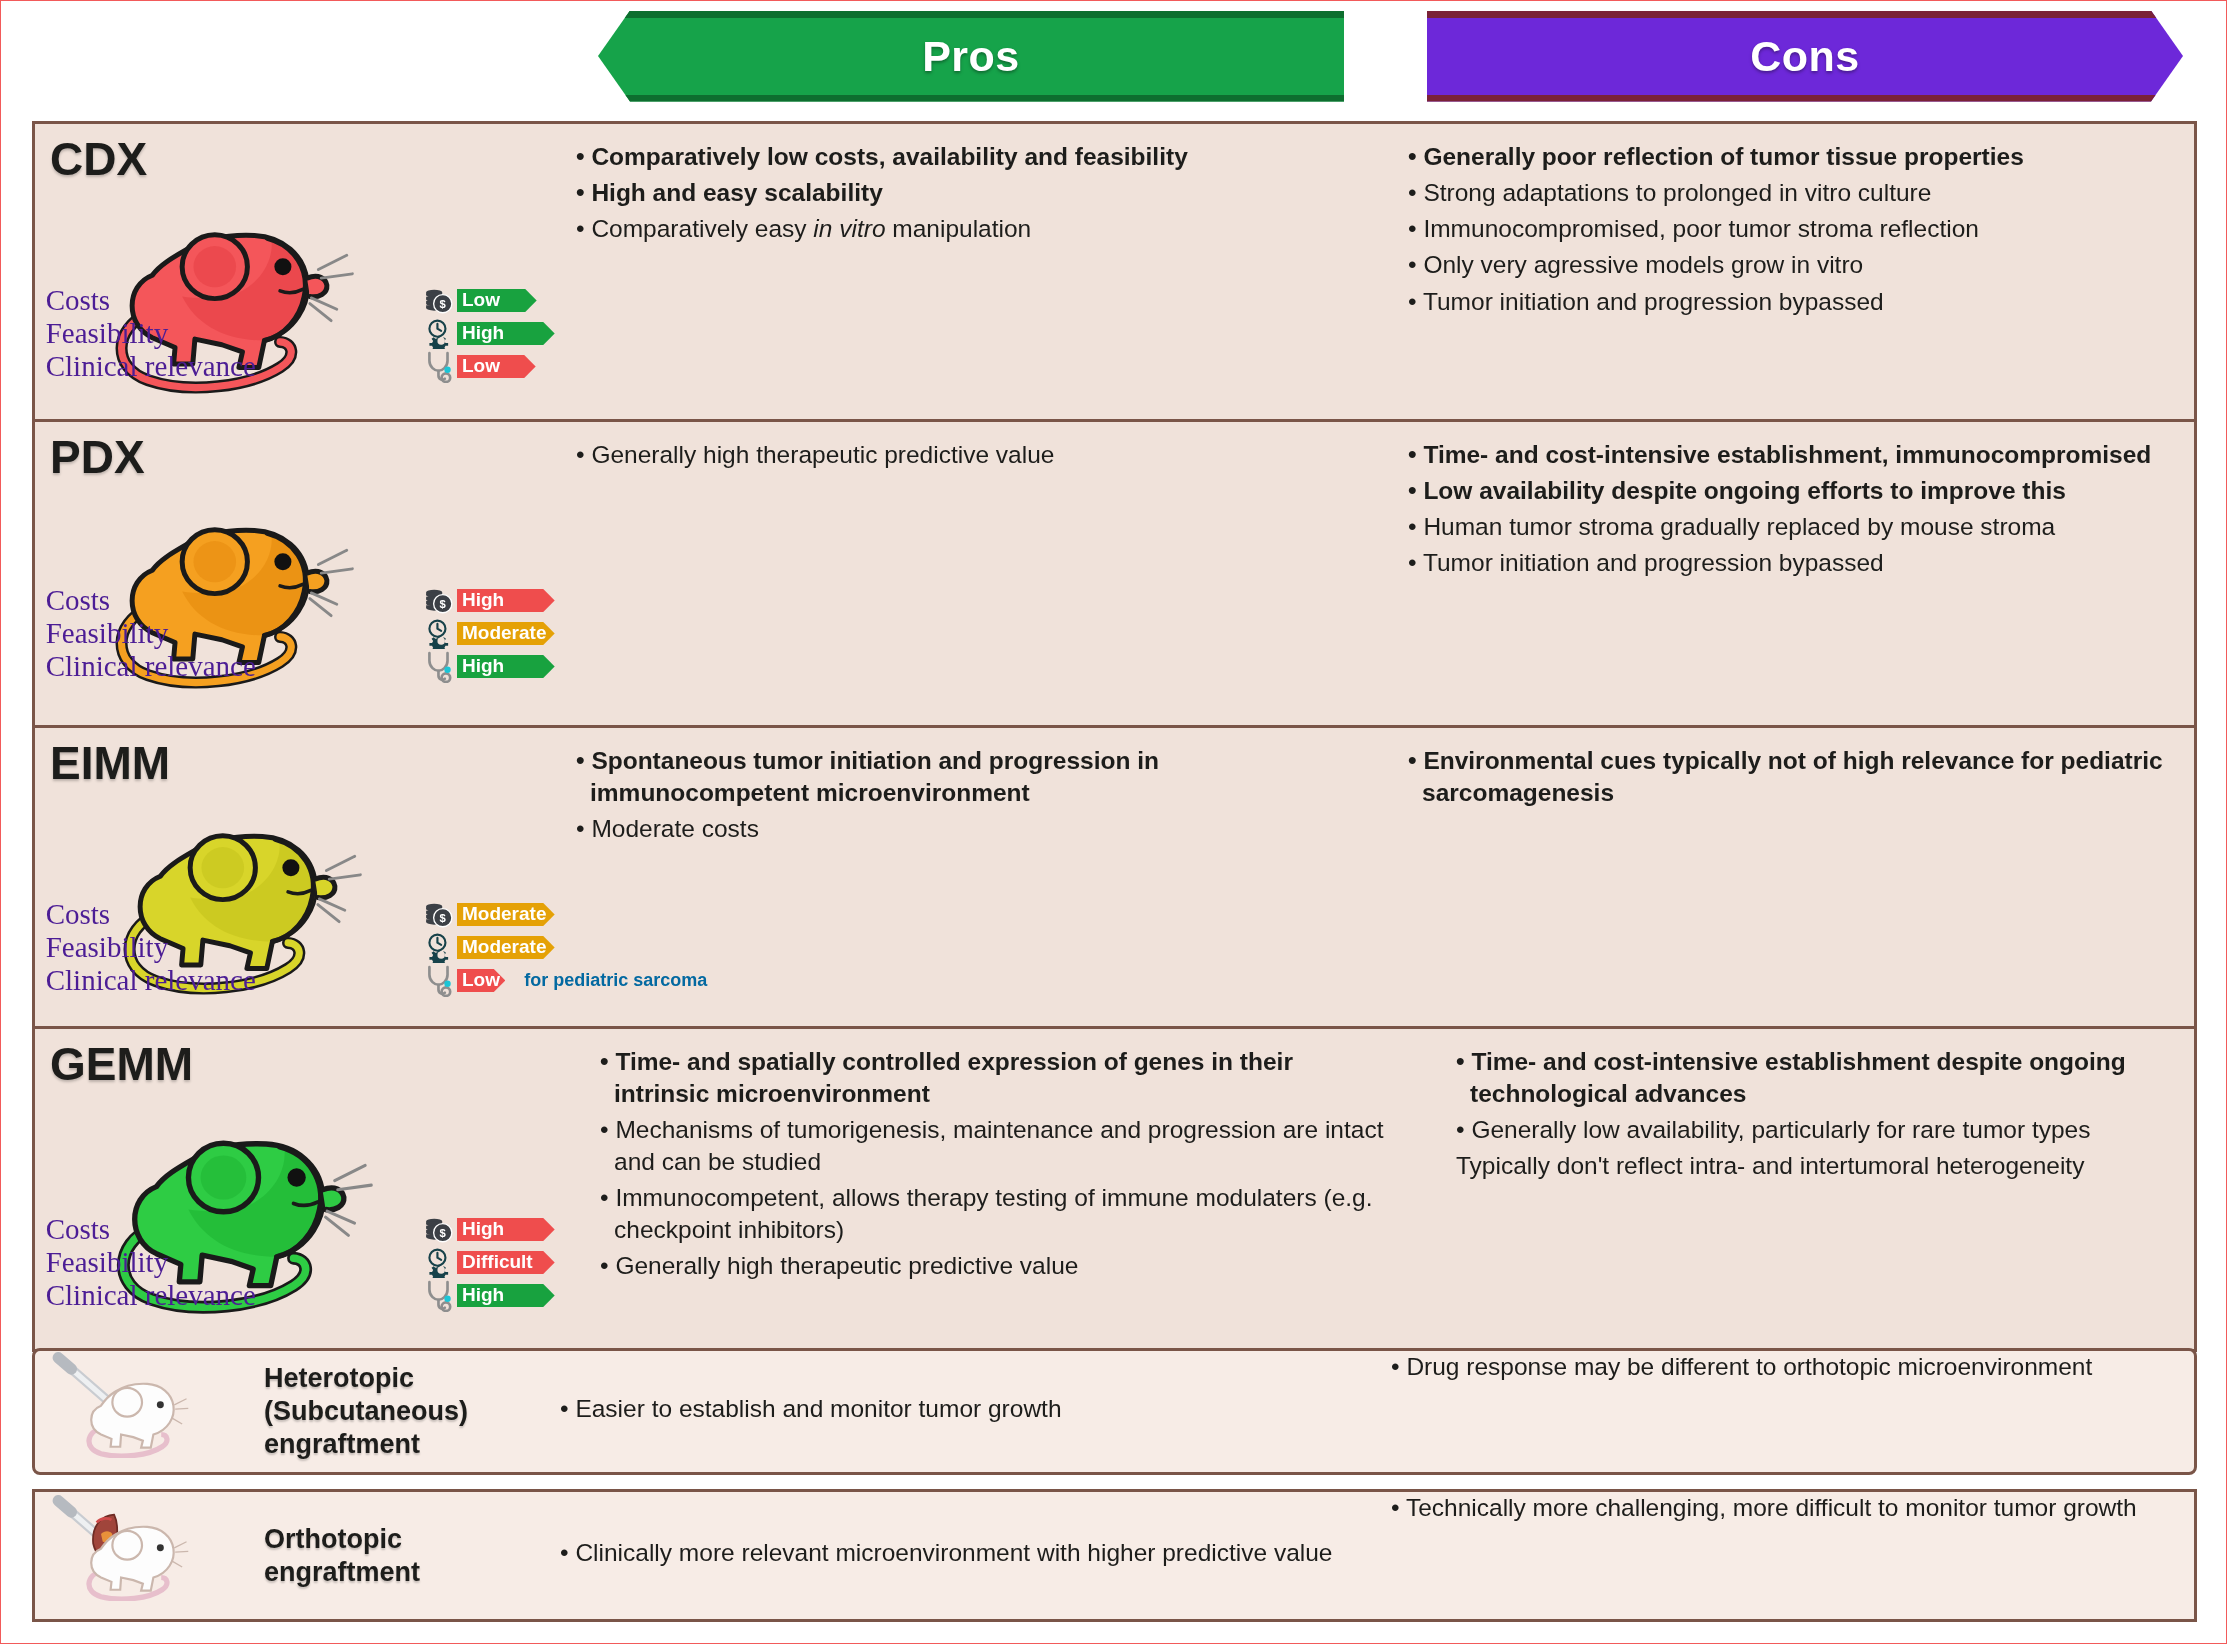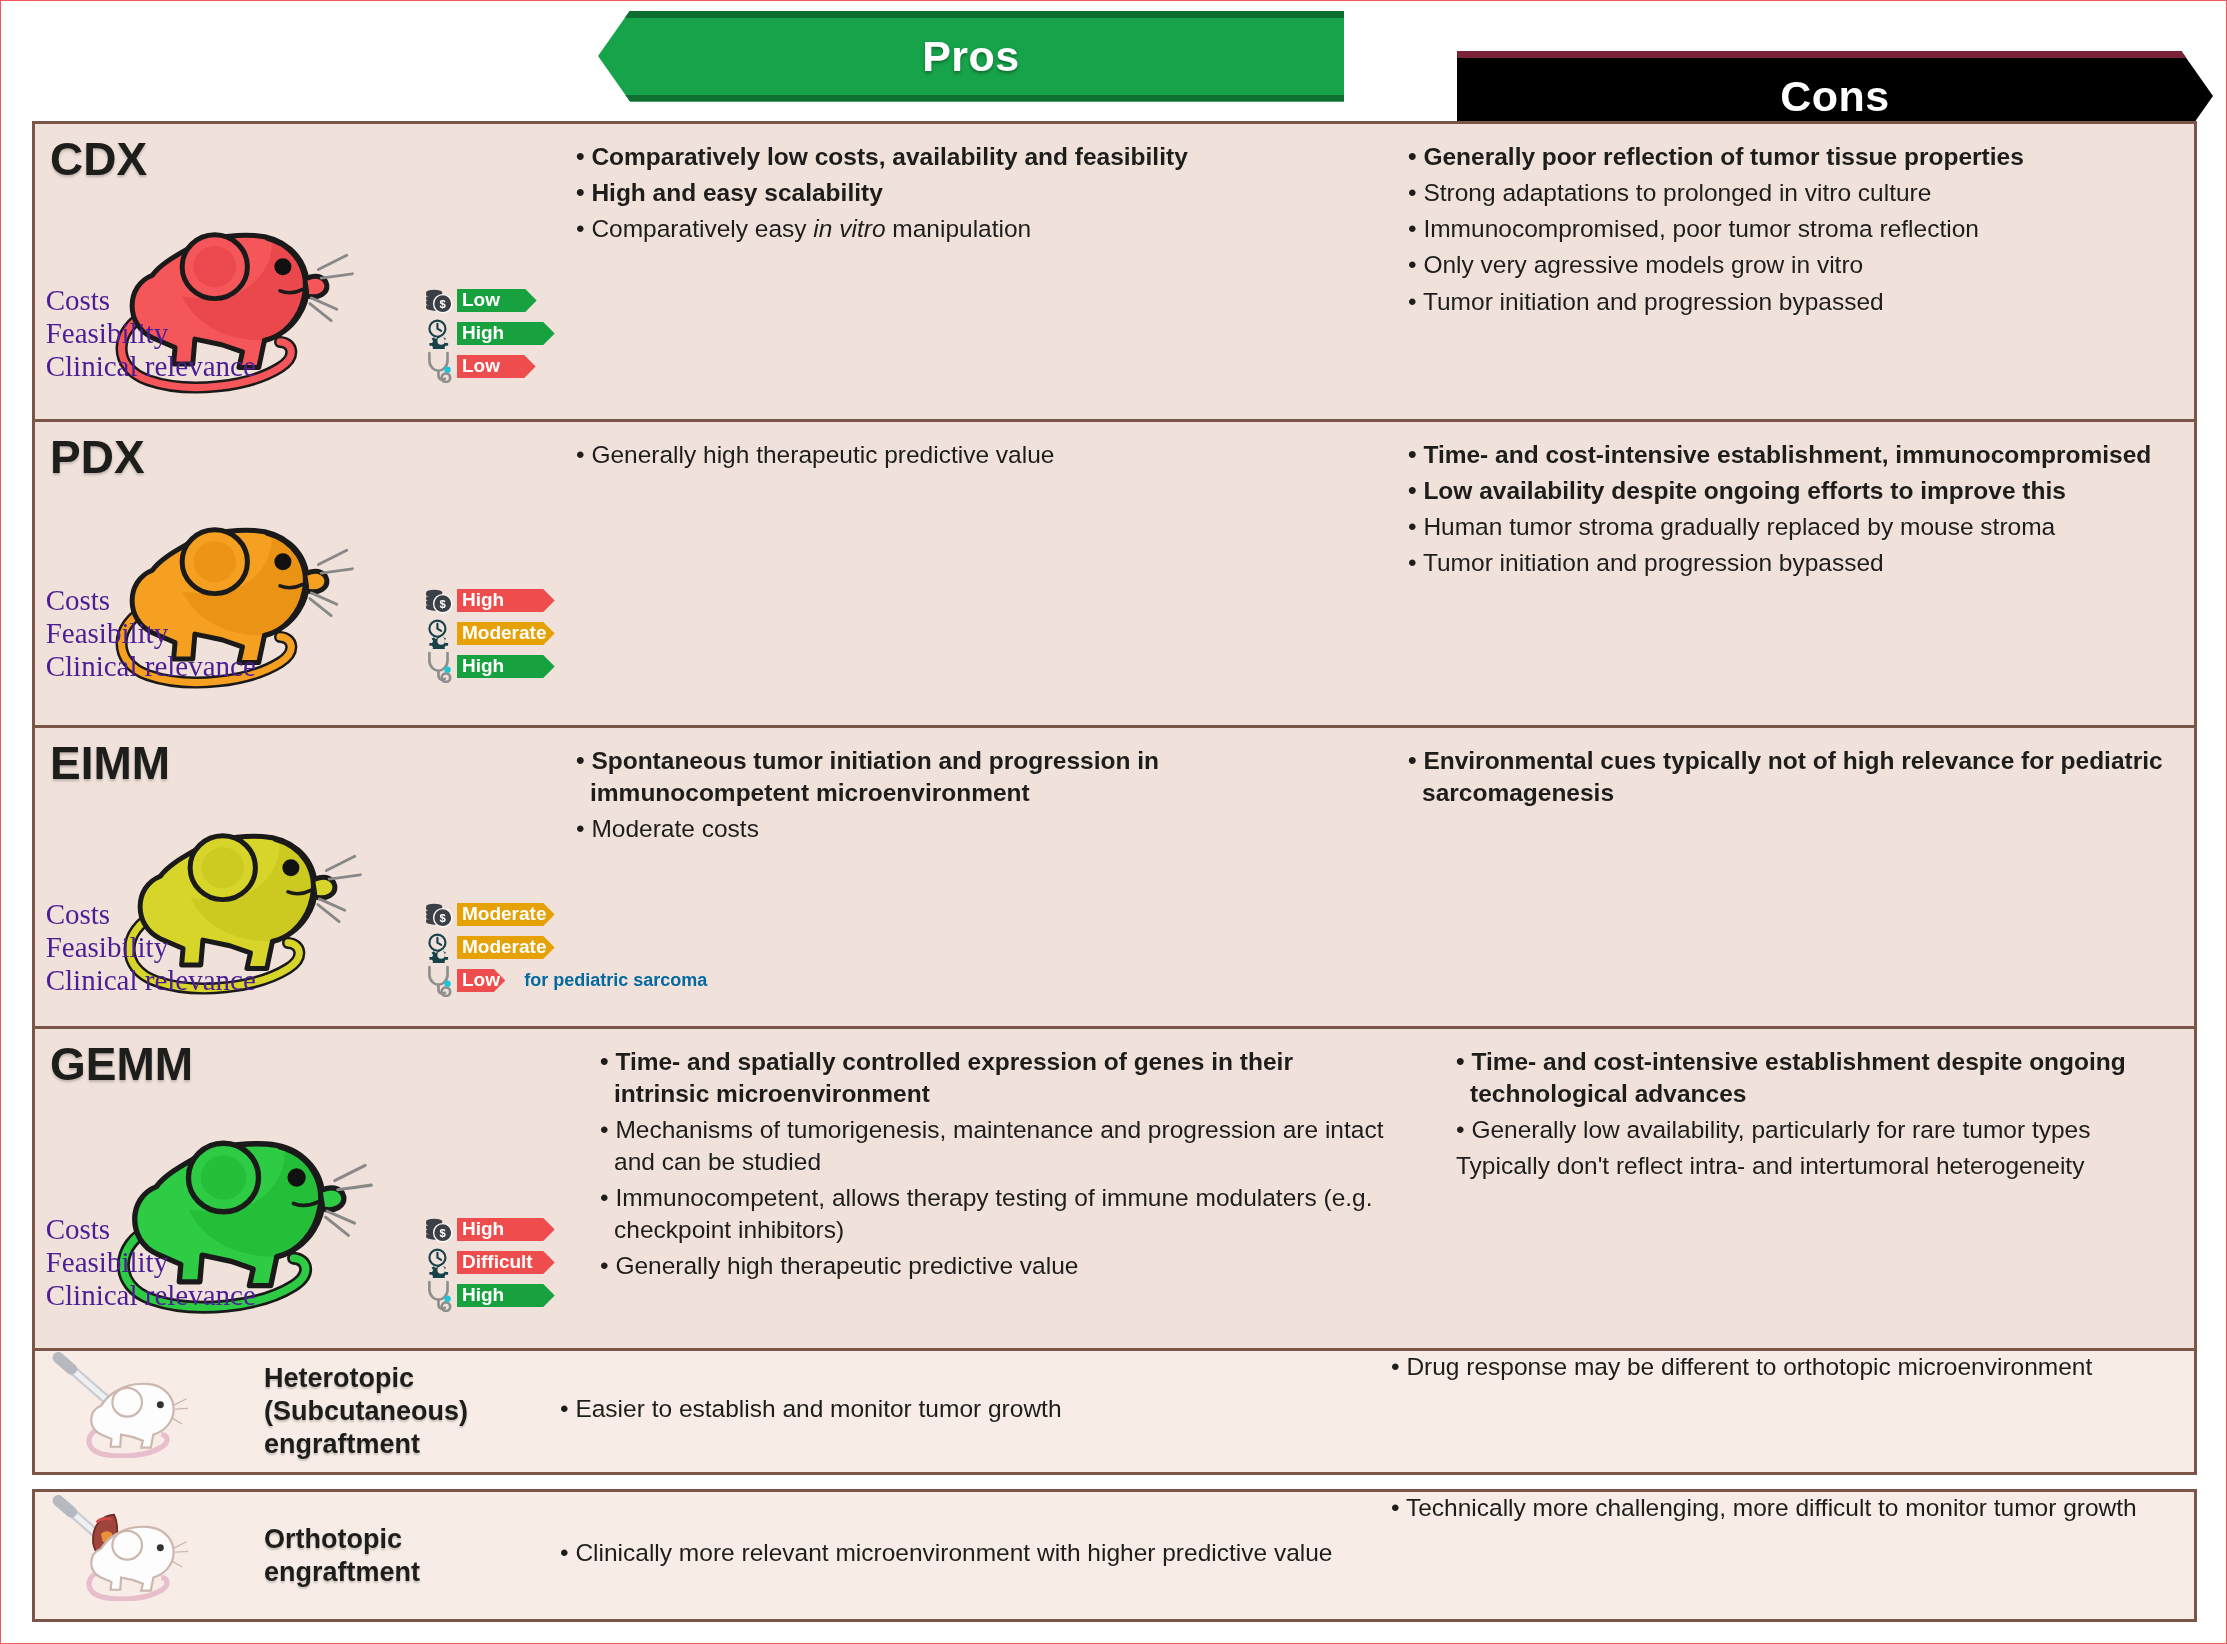--- a/index.html
+++ b/index.html
@@ -30,28 +30,27 @@
   .banner-pros{
     left:597px;width:746px;
     background:#16a34a;
     border-top:7.5px solid #0d6e2f;
     border-bottom:7.5px solid #0d6e2f;
     box-sizing:border-box;
     -webkit-clip-path:polygon(32px 0,100% 0,100% 100%,32px 100%,0 50%);
     clip-path:polygon(32px 0,100% 0,100% 100%,32px 100%,0 50%);
   }
   .banner-cons{
-    left:1456px;width:756px;
-    background:#000000;
+    left:1426px;width:756px;
+    background:#6d28d9;
     border-top:7.5px solid #7a2237;
     border-bottom:7.5px solid #7a2237;
     box-sizing:border-box;
     -webkit-clip-path:polygon(0 0,calc(100% - 32px) 0,100% 50%,calc(100% - 32px) 100%,0 100%);
     clip-path:polygon(0 0,calc(100% - 32px) 0,100% 50%,calc(100% - 32px) 100%,0 100%);
-    margin-top:40px;
   }
 
   
   .table-block{
     position:absolute;left:31px;top:120px;width:2165px;
     border:3.7px solid #7a5548;
     box-sizing:border-box;
     background:#f0e2da;
   }
   .model-row{
@@ -533,21 +532,21 @@
       <ul class="bullets">
             <li class="bold ">• Time- and cost-intensive establishment despite ongoing technological advances</li>
             <li class="">• Generally low availability, particularly for rare tumor types</li>
             <li class="nobullet">Typically don't reflect intra- and intertumoral heterogeneity</li>
           </ul>
     </div>
       </div>
     </div>
 
   <div id="eng-container">
-      <div class="eng-box" style="top: 1347px; height: 127px;">
+      <div class="eng-box" style="top: 1347px; height: 127px; border-radius: 8px;">
     <div class="eng-icon">
       <div style="position:absolute;left:10.7px;top:-2.1px;transform:scale(.82);transform-origin:left top;">
         <svg width="181" height="133" viewBox="0 0 340 250">
     <g>
       <line x1="40" y1="30" x2="150" y2="126" stroke="#c9ccd1" stroke-width="22" stroke-linecap="round"></line>
       <line x1="40" y1="30" x2="150" y2="126" stroke="#eef0f2" stroke-width="12" stroke-linecap="round"></line>
       <line x1="28" y1="20" x2="58" y2="46" stroke="#b6bac0" stroke-width="26" stroke-linecap="round"></line>
       <line x1="140" y1="118" x2="166" y2="142" stroke="#3fb8cc" stroke-width="9" stroke-linecap="round"></line>
 
       <path d="M128 180 C92 190 86 228 126 240 C172 252 236 244 266 224 C284 212 278 196 264 196" fill="none" stroke="#e7bfcc" stroke-width="12"></path>

